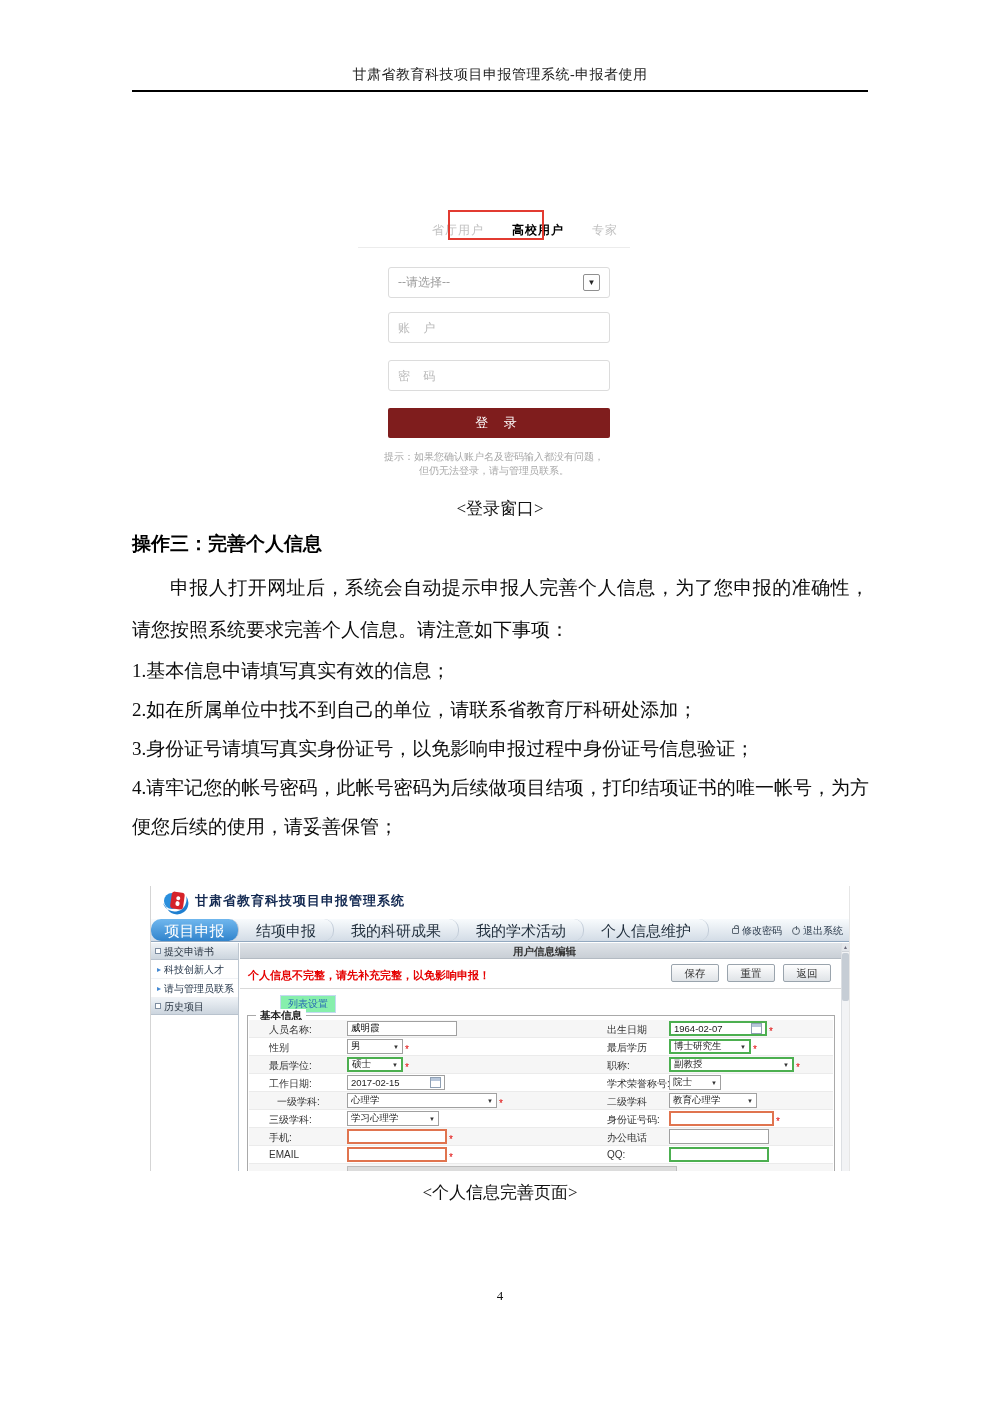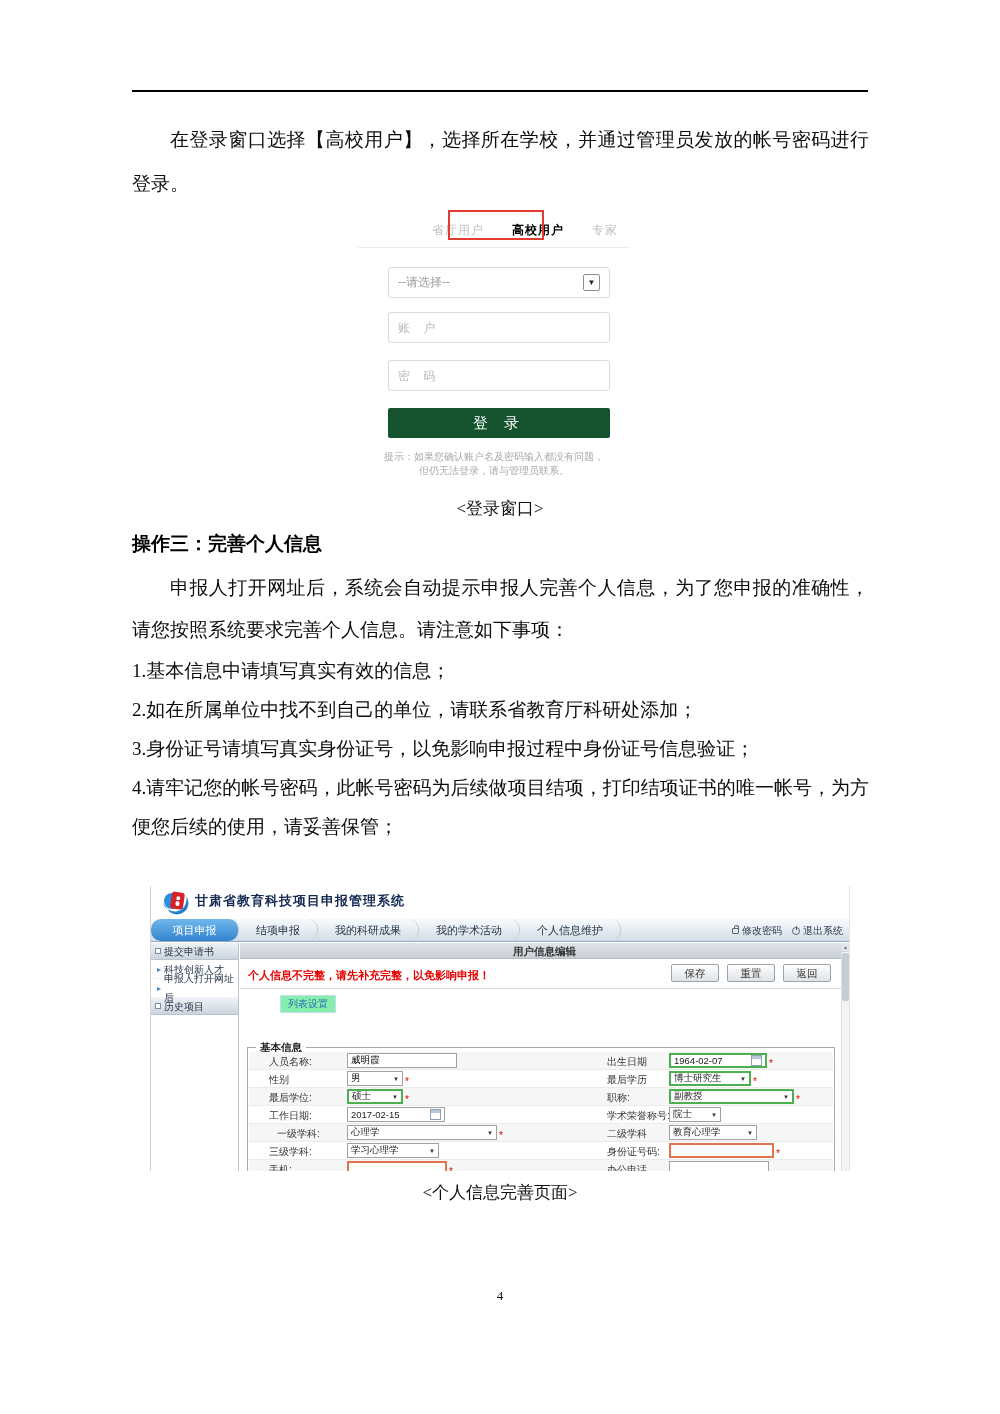--- a/index.html
+++ b/index.html
@@ -35,37 +35,37 @@
               border-radius:3px; background:#fff; display:flex; align-items:center; padding:0 9px; }
   .lg-field input { border:none; outline:none; width:170px; font-size:12px; color:#555;
                     letter-spacing:5px; font-family:"Liberation Sans", sans-serif; background:transparent; }
   .lg-field input::placeholder { color:#b9b9b9; }
   .lg-select { top:61px; justify-content:space-between; }
   .lg-select .ph { font-size:12px; color:#9b9b9b;font-family:Liberation Serif, serif; }
   .dd-box { width:17px; height:17px; border:1px solid #8f8f8f; border-radius:2px; background:#fdfdfd;
             display:flex; align-items:center; justify-content:center; font-size:8px; color:#222; }
   .lg-account { top:106px; }
   .lg-password { top:154px; }
-  .lg-btn { position:absolute; top:202px; left:32px; width:222px; height:30px; background:#14532d;
-            color:#fff; font-size:15px; text-align:center; line-height:30px; letter-spacing:6px;
+  .lg-btn { position:absolute; top:202px; left:32px; width:222px; height:30px; background:#7f1d1d;
+            color:#fff; font-size:13px; text-align:center; line-height:30px; letter-spacing:6px;
             border-radius:2px; cursor:pointer; }
   .lg-hint { position:absolute; top:244px; left:0; width:100%; text-align:center; font-size:10px;
              color:#a8a8a8; line-height:14px; }
 
   
   .sys-shot { position:absolute; top:886px; left:150px; width:700px; height:285px; background:#fff;
               font-family:"Liberation Sans", sans-serif; overflow:hidden;
               border-left:1px solid #d5d5d5; border-right:1px solid #e6e6e6; }
   .sys-logo-row { position:absolute; top:0; left:0; width:100%; height:33px; background:#fff; }
   .sys-logo { position:absolute; top:2px; left:8px; }
   .sys-title { position:absolute; top:6px; left:44px; font-size:13px; font-weight:bold;
                color:#142a52; letter-spacing:1px; }
   .sys-nav { position:absolute; top:33px; left:0; width:100%; height:23px;
              background:linear-gradient(#f8fbfd,#d3dce6); border-bottom:1px solid #93a9c0; display:flex; }
-  .nav-tab { font-size:11px; color:#1e2c3a; line-height:23px; padding:0 17px; border-right:1px solid #c2ccd8;border-radius:10px; }
+  .nav-tab { font-size:15px; color:#1e2c3a; line-height:23px; padding:0 17px; border-right:1px solid #c2ccd8;border-radius:10px; }
   .nav-tab.active { background:linear-gradient(#70b7ee,#3184cd); color:#fff; width:88px; text-align:center; padding:0; }
   .nav-utils { position:absolute; right:6px; top:0; height:23px; display:flex; align-items:center;
                gap:10px; font-size:10px; color:#2b3a4c; }
   .util-item { display:flex; align-items:center; gap:3px; cursor:pointer; }
   .icon-lock { width:7px; height:6px; border:1px solid #5a6672; border-radius:1px; position:relative; display:inline-block; }
   .icon-lock::before { content:""; position:absolute; top:-4px; left:1px; width:3px; height:3px;
                        border:1px solid #5a6672; border-bottom:none; border-radius:3px 3px 0 0; }
   .icon-power { width:8px; height:8px; border:1px solid #5a6672; border-radius:50%; position:relative; display:inline-block; }
   .icon-power::before { content:""; position:absolute; top:-2px; left:3px; width:1px; height:4px; background:#5a6672; }
 
@@ -84,21 +84,21 @@
                     text-align:center; font-size:10.5px; font-weight:bold; color:#333; line-height:16px; }
   .warn-row { position:relative; height:30px; border-bottom:1px solid #d9d9d9; }
   .warn-text { position:absolute; top:9px; left:8px; font-size:11px; font-weight:bold; color:#e50000; }
   .btn-group { position:absolute; top:5px; right:18px; display:flex; gap:8px; }
   .sys-btn { min-width:48px; height:18px; font-size:10.5px; color:#333; text-align:center; line-height:16px;
              background:linear-gradient(#fefefe,#dfe3e7); border:1px solid #9aa4ad; border-radius:2px;
              padding:0 8px; cursor:pointer; }
   .listcfg-row { height:22px; padding:4px 0 0 40px; }
   .listcfg { display:inline-block; font-size:10px; color:#2a6cb4; background:#86efac;
              border:1px solid #c3daf0; padding:1px 7px; cursor:pointer; }
-  .fieldset { position:absolute; left:7px; right:14px; top:72px; bottom:-20px; border:1px solid #a9a9a9;margin-top:32px; }
+  .fieldset { position:absolute; left:7px; right:14px; top:72px; bottom:-20px; border:1px solid #a9a9a9; }
   .legend { position:absolute; top:-7px; left:8px; background:#fff; padding:0 4px;
             font-size:10.5px; font-weight:bold; color:#222; }
   .frows { position:absolute; top:4px; left:1px; right:1px; }
   .frow { position:relative; height:18px; border-bottom:1px solid #ebebeb; }
   .frow:nth-child(odd) { background:#f6f6f6; }
   .flabel { position:absolute; top:3px; font-size:10px; color:#333; }
   .l1 { left:20px; } .c1 { position:absolute; left:98px; top:1px; }
   .l2 { left:358px; } .c2 { position:absolute; left:420px; top:1px; }
   .ctrl { display:inline-flex; align-items:center; height:15px; background:#fff;
           border:1px solid #a0a0a0; font-size:9.5px; color:#222; padding:0 3px; vertical-align:top; }
@@ -116,23 +116,23 @@
   .scrollbar { position:absolute; top:0; right:0; width:8px; bottom:0; background:#f2f3f5; border-left:1px solid #dcdfe3; }
   .sb-up { height:9px; background:#e3e6ea; border-bottom:1px solid #cfd3d8; text-align:center;
            font-size:5px; color:#667; line-height:8px; }
   .sb-thumb { margin-top:1px; height:48px; background:#c6cdd5; border-radius:2px; }
 </style>
 </head>
 <body>
 
 <div class="page">
 
+  <div class="doc-header">甘肃省教育科技项目申报管理系统-申报者使用</div>
   <div class="doc-rule"></div>
 
-  <div class="para para1">在登录窗口选择【高校用户】，选择所在学校，并通过管理员发放的帐号密码进行登录。</div>
 
   <div class="login-shot">
     <div class="login-tabs">
       <span class="login-tab">省厅用户</span>
       <span class="login-tab active">高校用户</span>
       <span class="login-tab">专家</span>
     </div>
     <div class="tab-redbox"></div>
     <div class="login-divider"></div>
 
@@ -204,21 +204,21 @@
         <div class="sb-header">
           <span class="sb-sq"></span>
           <span>提交申请书</span>
         </div>
         <div class="sb-item">
           <span class="sb-arrow">▸</span>
           <span>科技创新人才</span>
         </div>
         <div class="sb-item">
           <span class="sb-arrow">▸</span>
-          <span>申报人打开网址后</span>
+          <span>请与管理员联系</span>
         </div>
         <div class="sb-header">
           <span class="sb-sq"></span>
           <span>历史项目</span>
         </div>
       </div>
 
       <div class="main">
         <div class="panel-titlebar">用户信息编辑</div>
 

